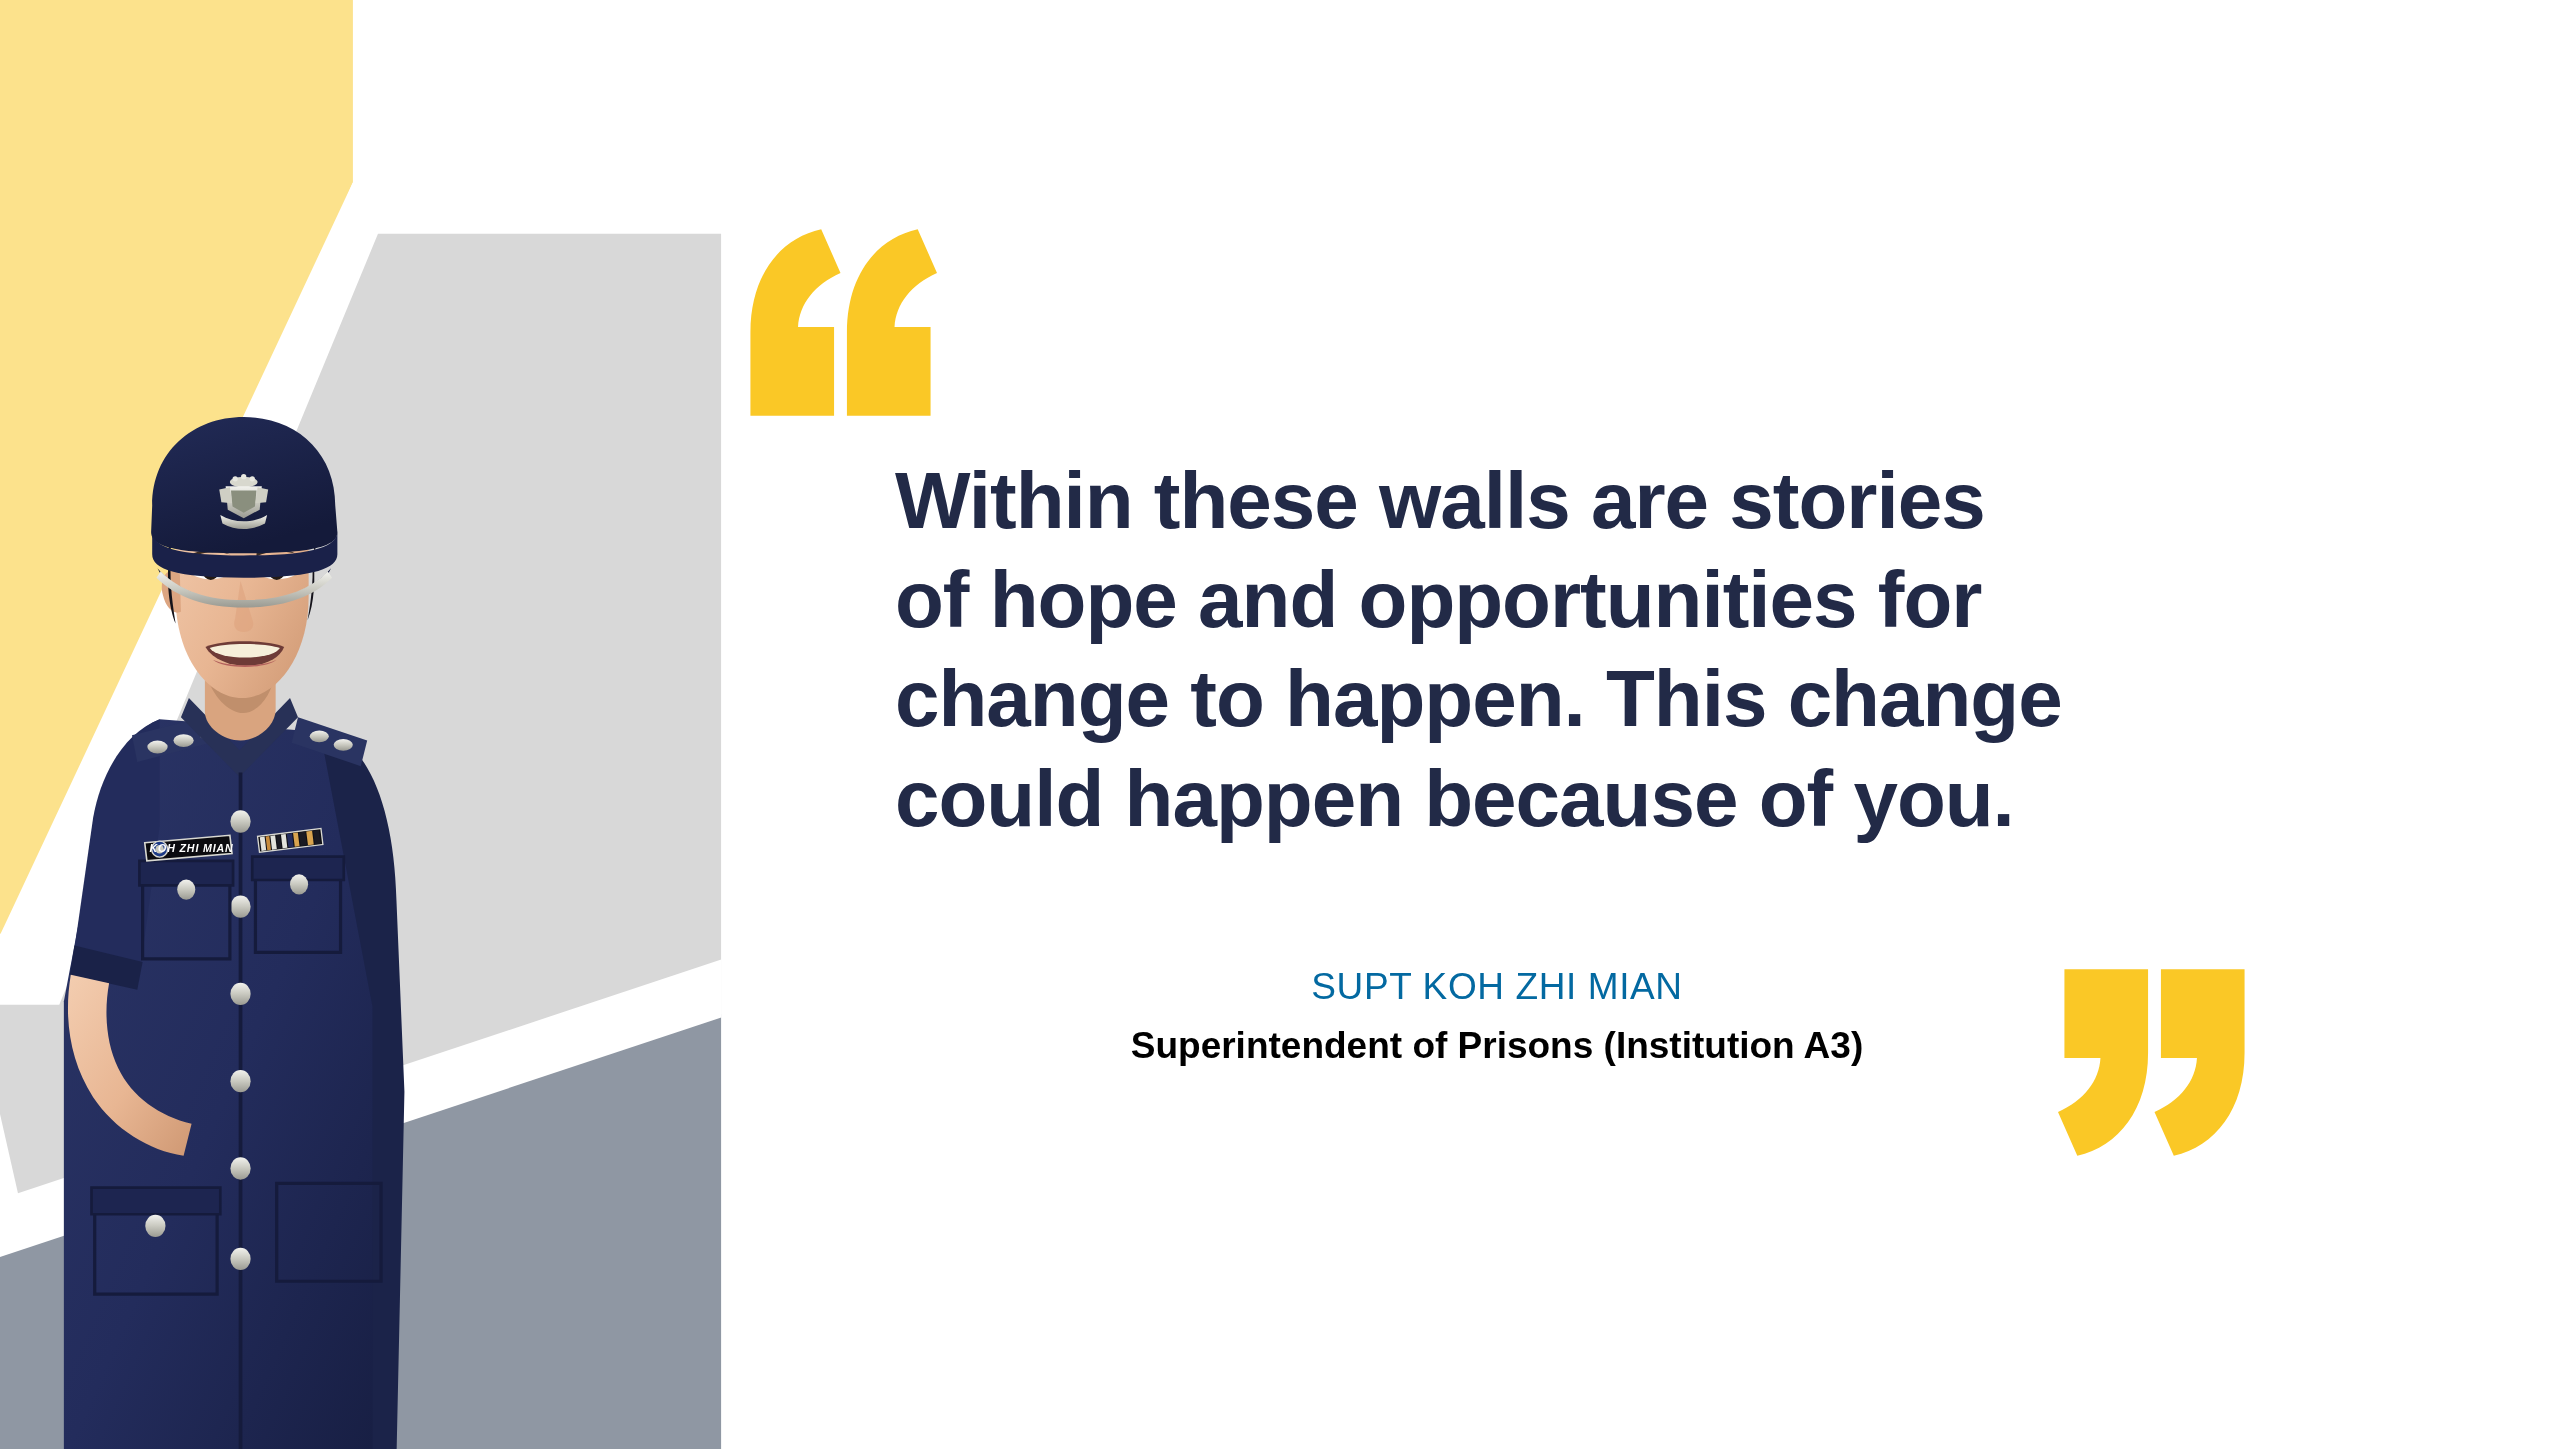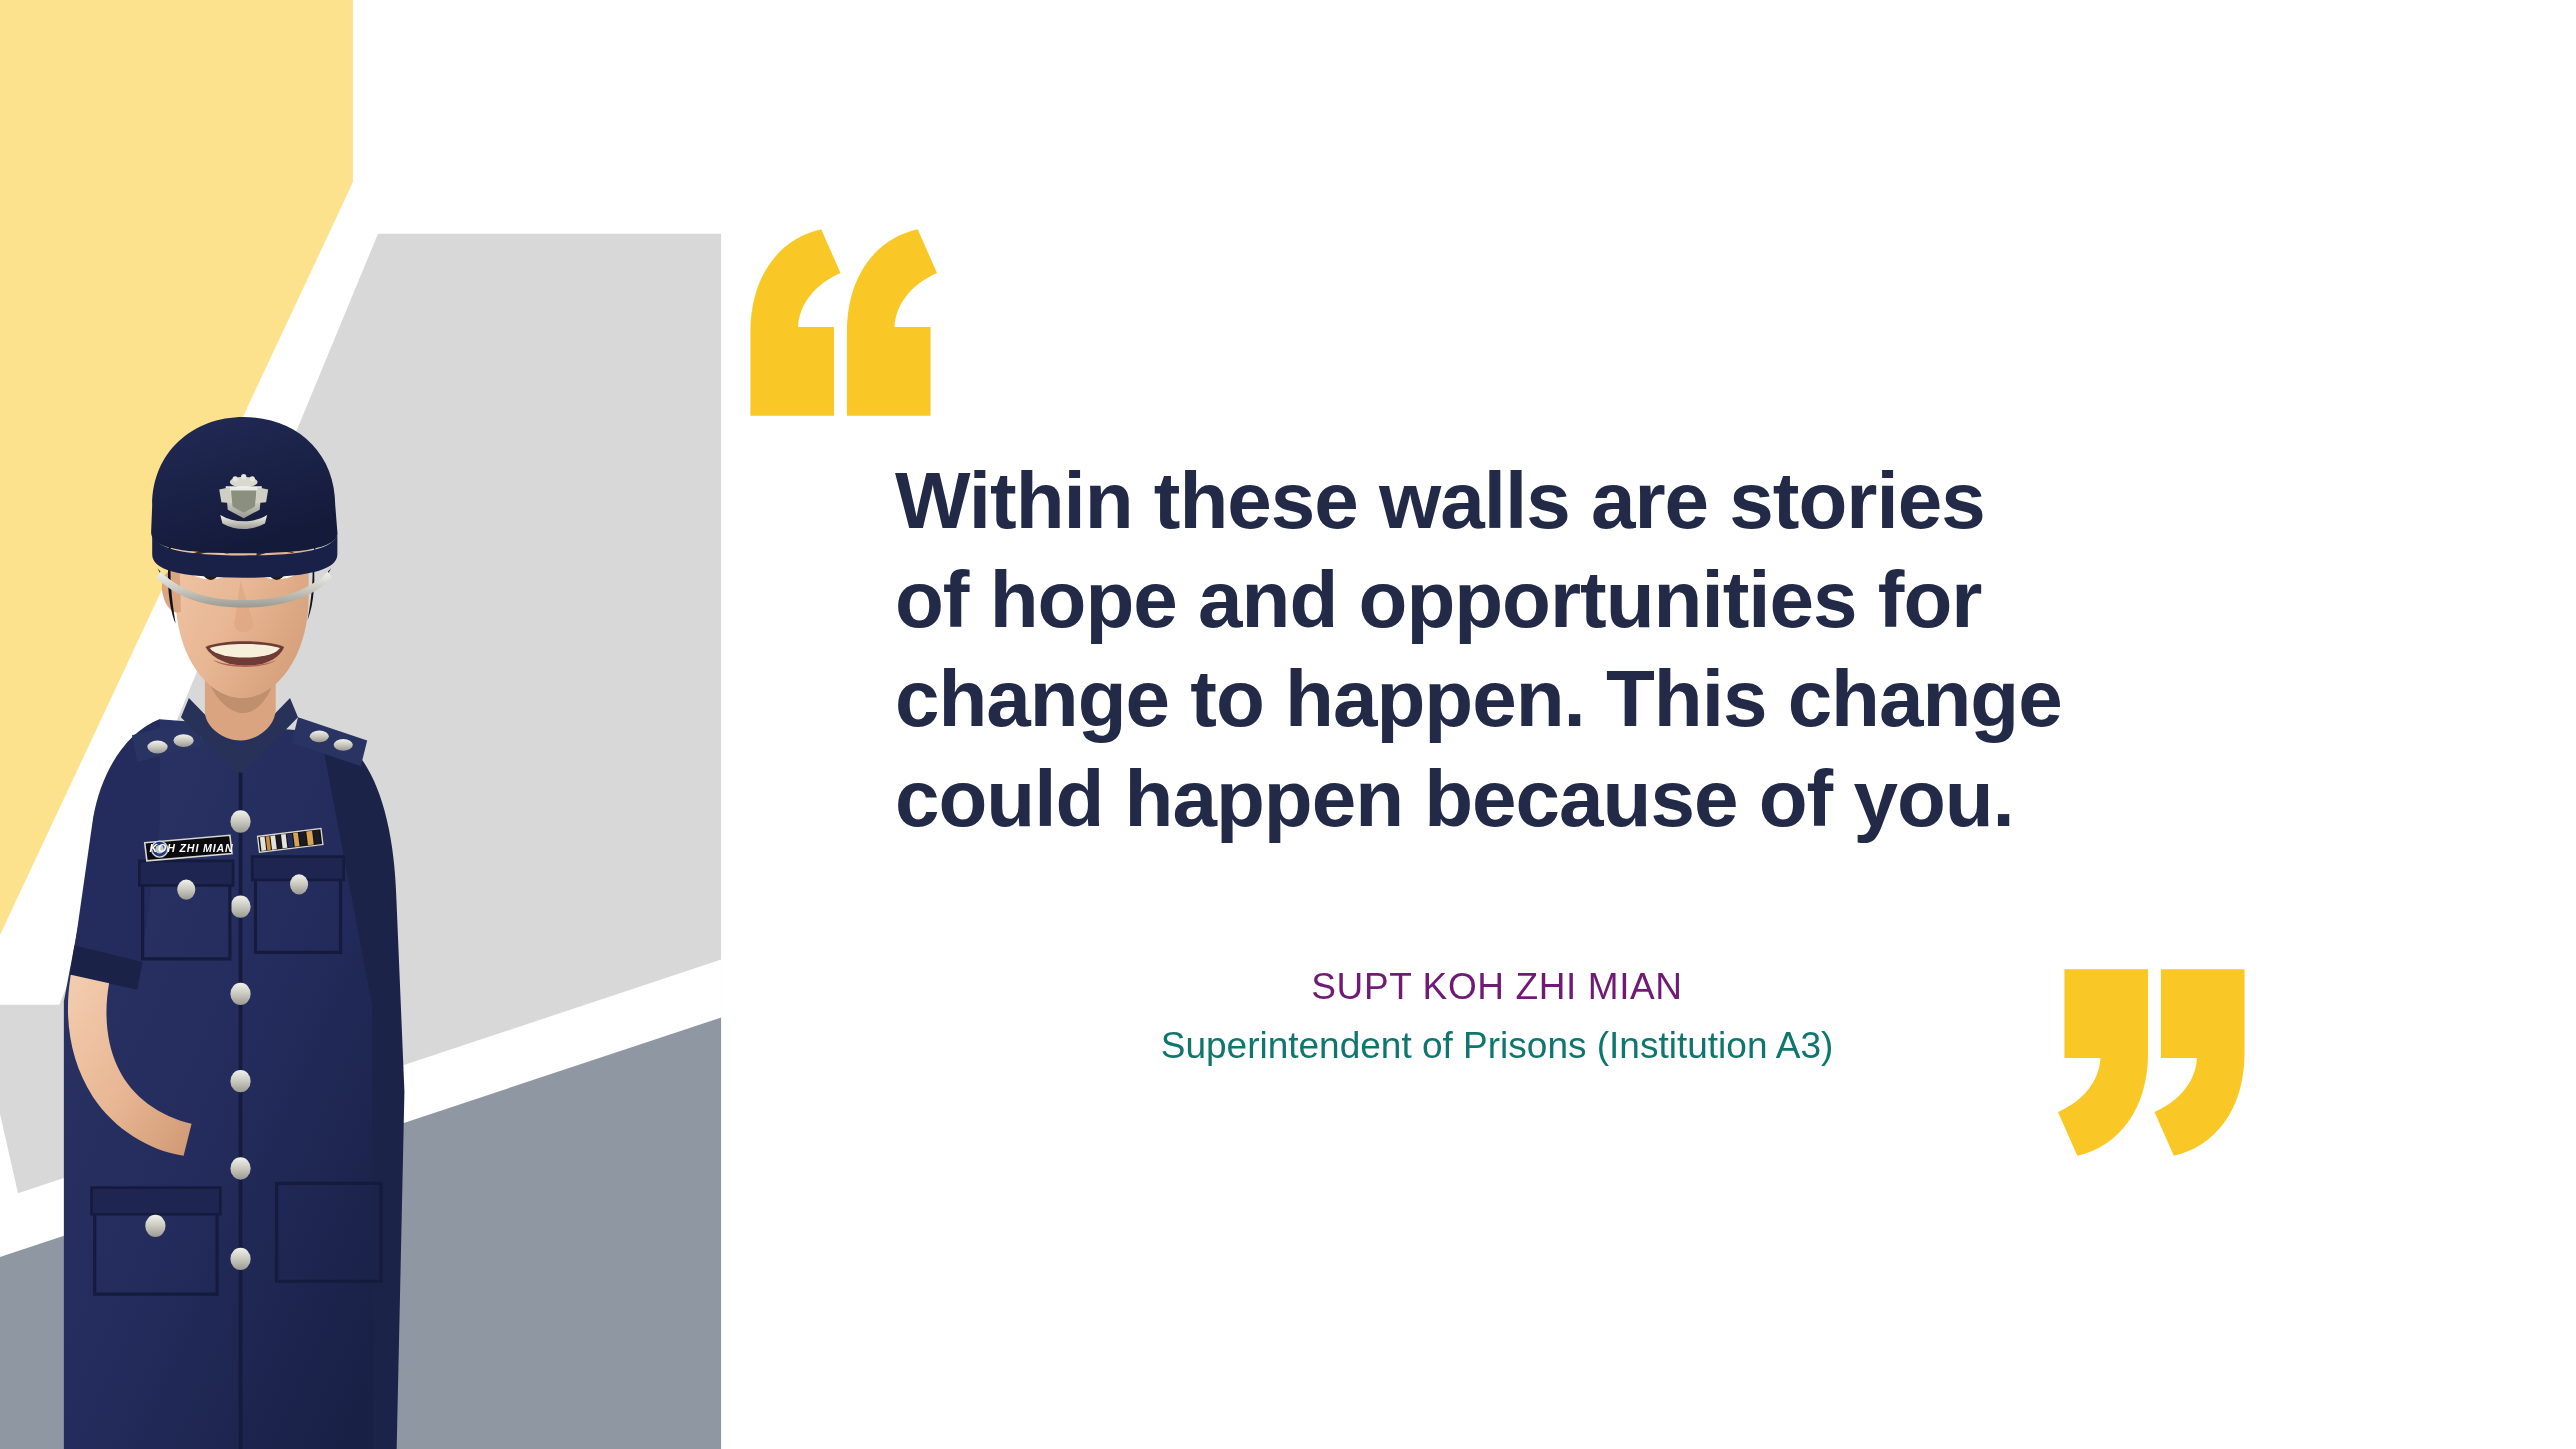--- a/index.html
+++ b/index.html
@@ -77,29 +77,29 @@
     left: 895px;
     top: 966px;
     width: 1204px;
     text-align: center;
   }
   .attr-name {
     font-family: "Liberation Sans", sans-serif;
     font-weight: 400;
     font-size: 37px;
     letter-spacing: 0.6px;
-    color: #701a75;
+    color: #0369a1;
     margin: 0 0 16.7px 0;
   }
   .attr-role {
     font-family: "Liberation Sans", sans-serif;
-    font-weight: 400;
+    font-weight: 700;
     font-size: 37px;
     letter-spacing: 0px;
-    color: #0f766e;
+    color: #000000;
     margin: 0;
   }
 </style>
 </head>
 <body>
 
 <div id="slide">
 
   <svg class="deco-layer" viewBox="0 0 4000 2250" preserveAspectRatio="none">
 

